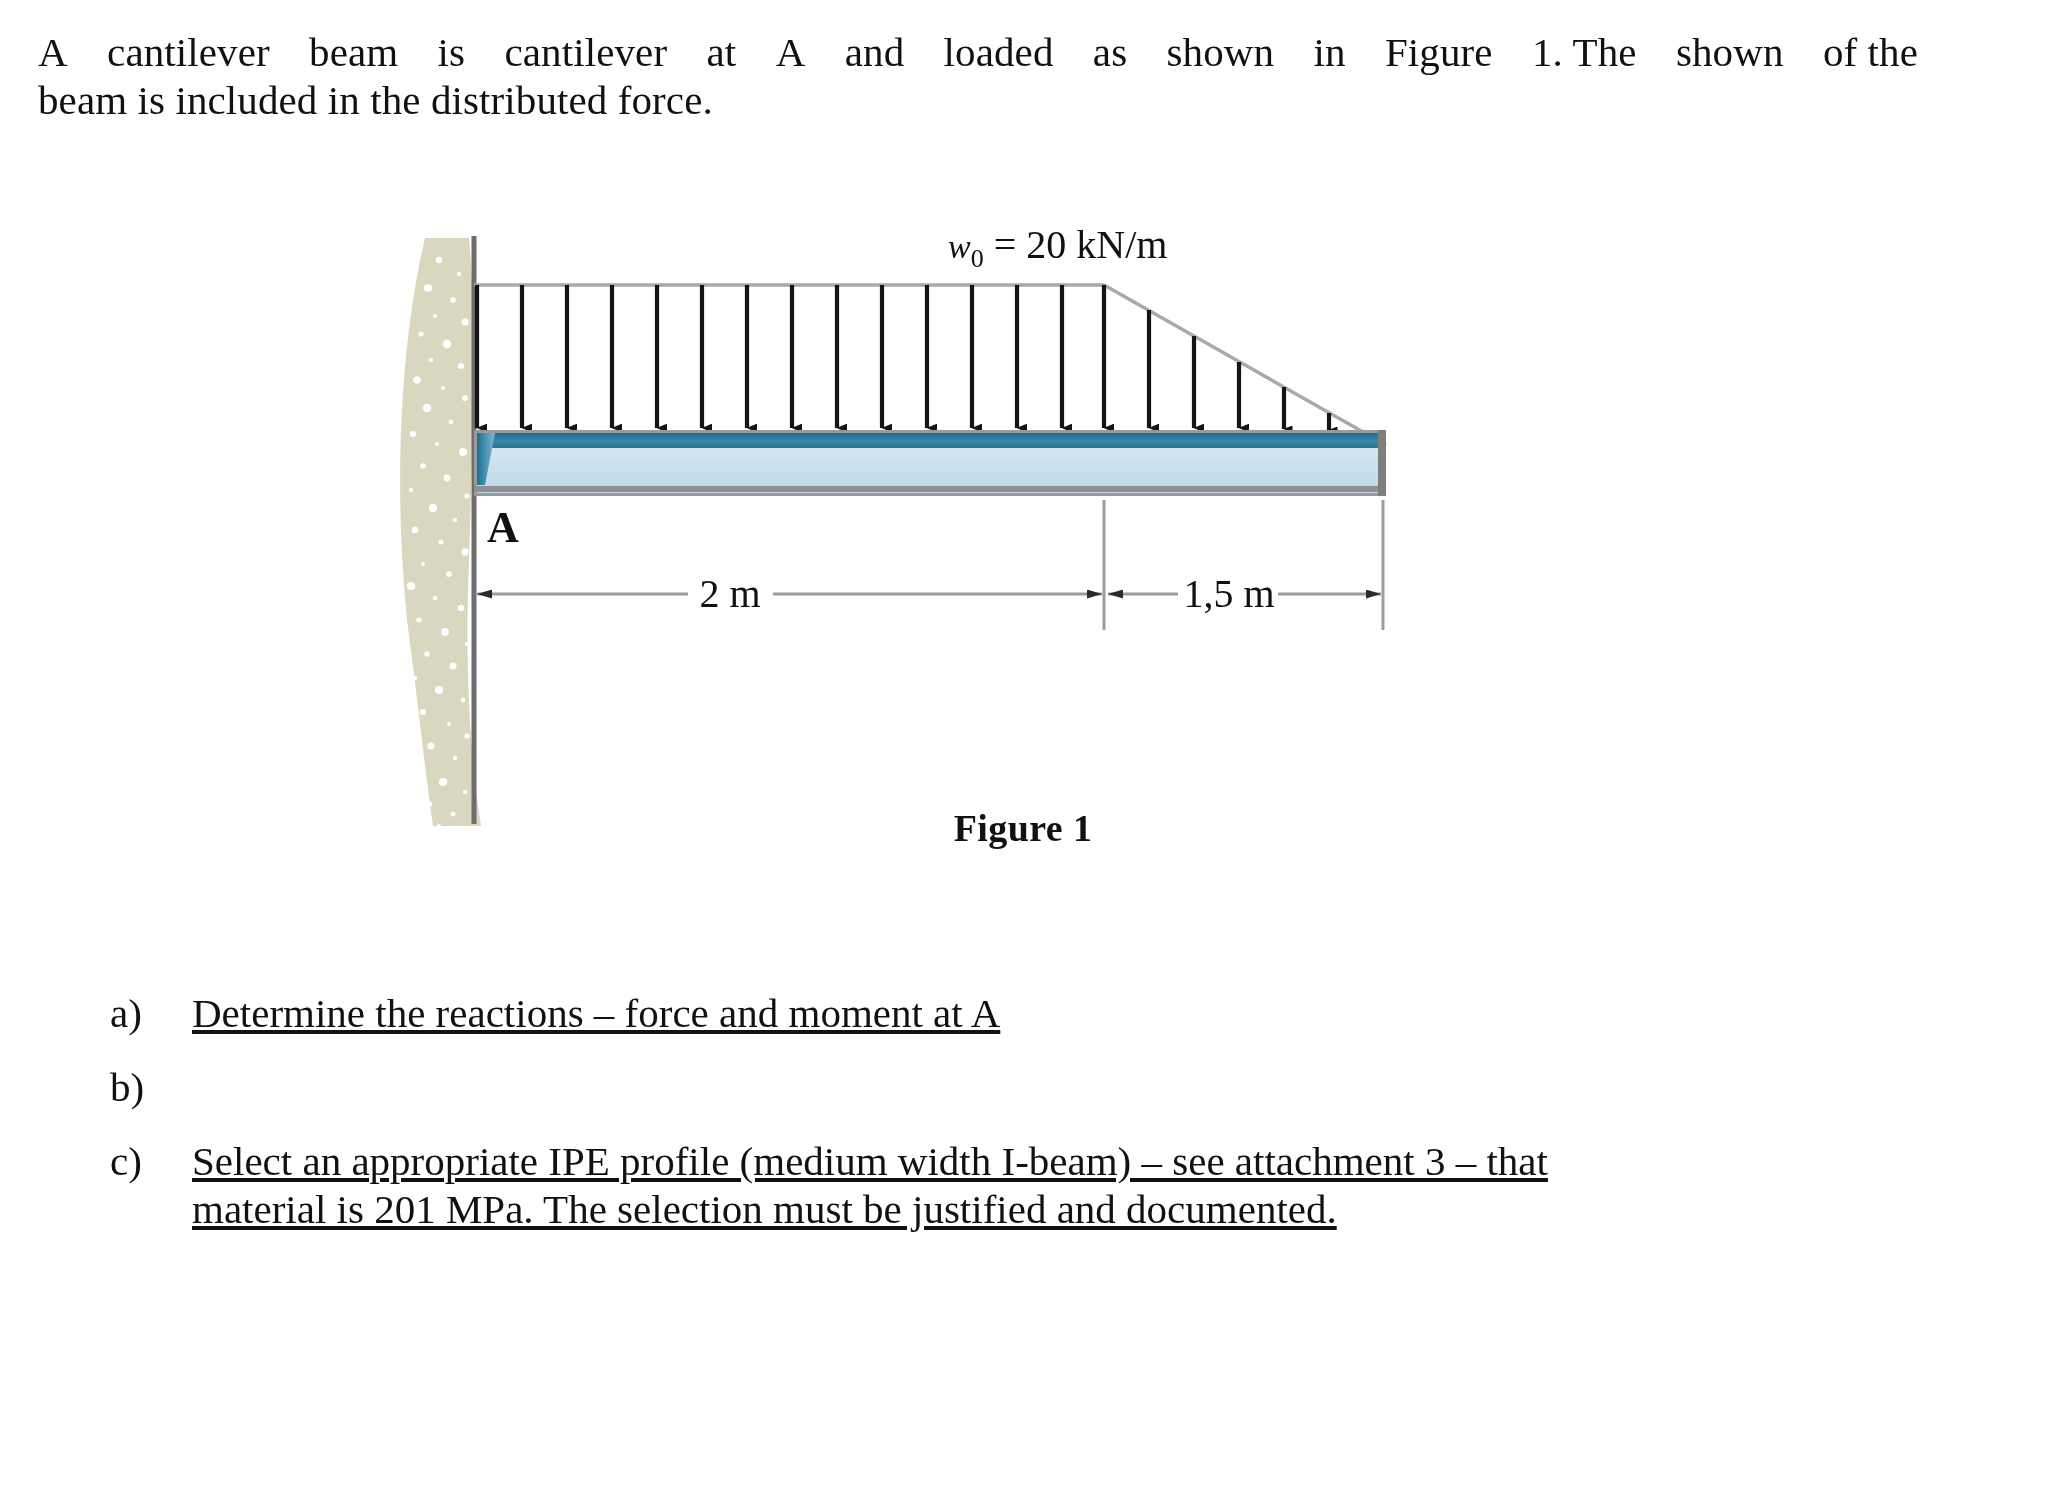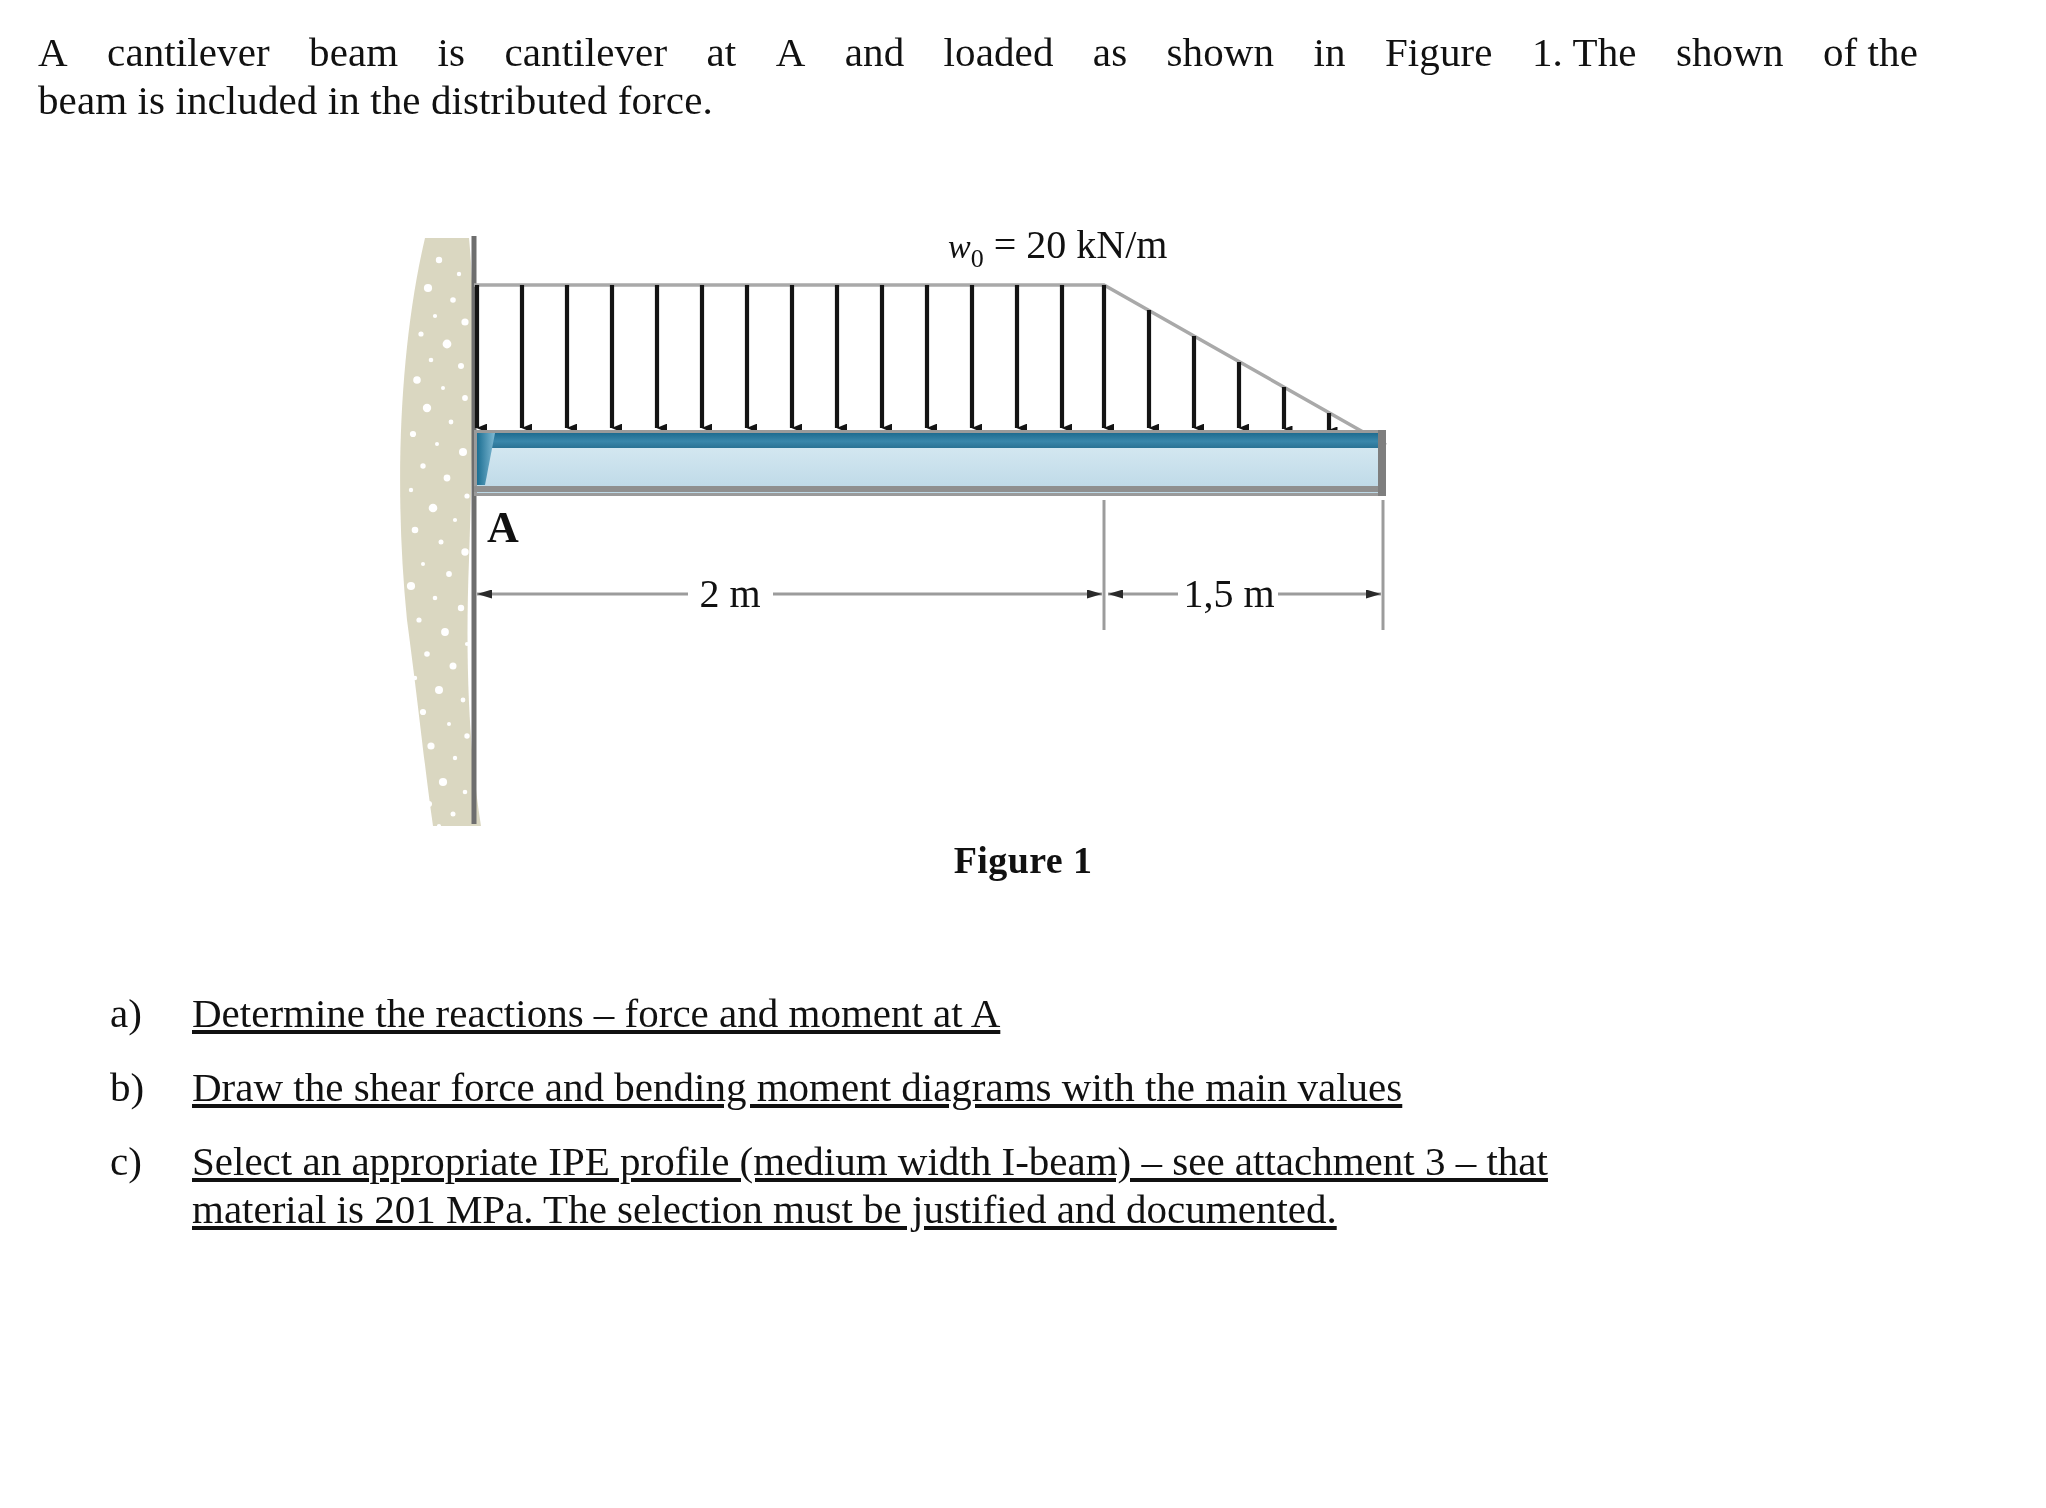--- a/index.html
+++ b/index.html
@@ -38,21 +38,21 @@
   .figure-block {
     position: absolute;
     left: 0;
     top: 230px;
     width: 2046px;
     height: 670px;
   }
   .figure-svg { display: block; margin: 0 auto; }
   .fig-caption {
     position: absolute;
-    top: 608px;
+    top: 576px;
     left: 0;
     width: 2046px;
     text-align: center;
     font-size: 38px;
     font-weight: bold;
     letter-spacing: 0.4px;
   }
 
   
   .qlist {
@@ -275,21 +275,20 @@
   <div class="qitem">
     <span class="qmark">a)</span>
     <span class="qbody">
       <span class="ln">Determine  the reactions  – force  and moment  at A</span>
     </span>
   </div>
 
   <div class="qitem">
     <span class="qmark">b)</span>
     <span class="qbody">
-      <span class="ln">Draw  the shear  force  and bending  moment  diagrams   with  the main  values</span>
     </span>
   </div>
 
   <div class="qitem">
     <span class="qmark">c)</span>
     <span class="qbody">
       <span class="ln">Select  an appropriate  IPE profile  (medium   width  I-beam)  – see attachment  3 – that</span>
       <span class="ln">material  is 201 MPa. The selection  must be justified  and documented.</span>
     </span>
   </div>

